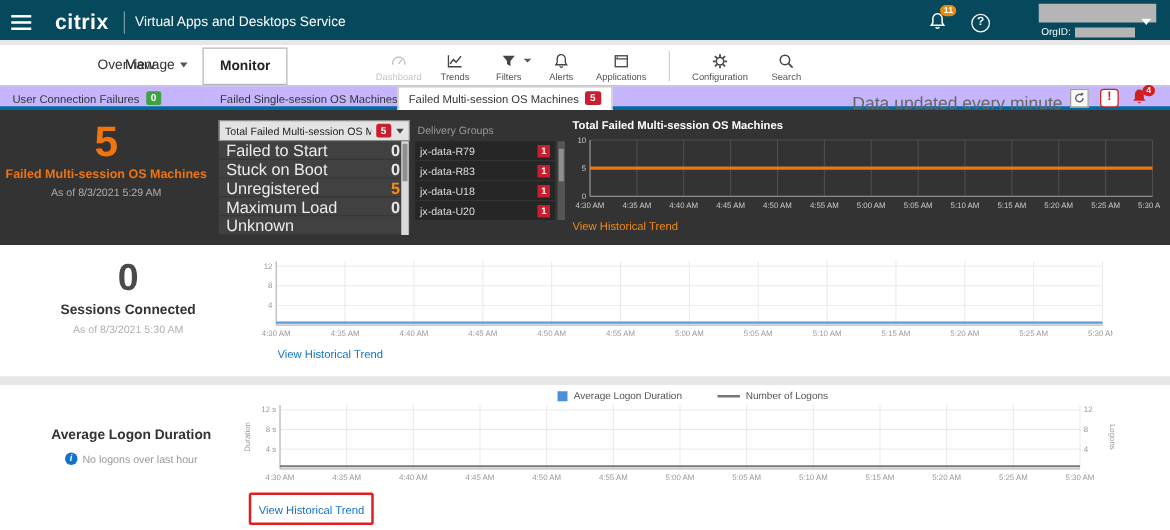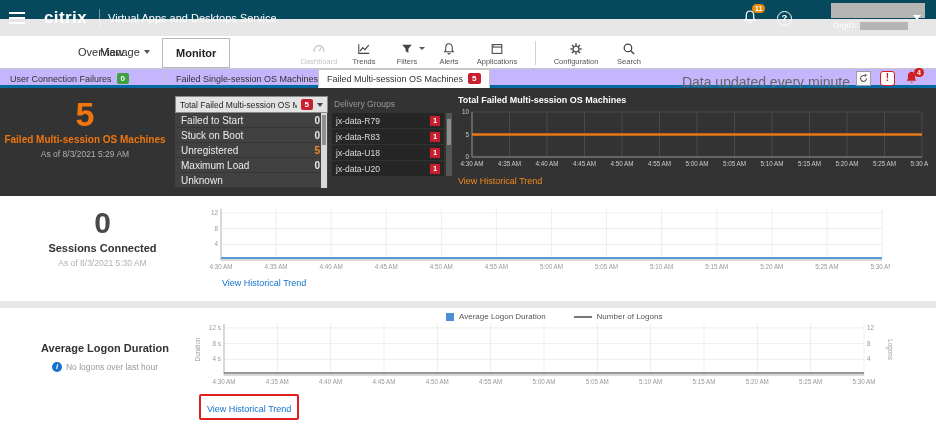--- a/index.html
+++ b/index.html
@@ -1,21 +1,21 @@
 <!DOCTYPE html>
 <html><head>
 <meta charset="utf-8">
 <style>
   * { margin:0; padding:0; box-sizing:border-box; }
   html,body { background:#ffffff; }
   body { font-family:"Liberation Sans", sans-serif; }
   .page { position:relative; width:936px; height:424px; background:#e7e7e7; overflow:hidden; }
 
   
-  .topbar { position:absolute; left:0; top:0; width:936px; height:19px; background:#06485c; }
+  .topbar { position:absolute; left:0; top:0; width:936px; height:32px; background:#06485c; }
   .hamburger { position:absolute; left:0; top:0; width:34px; height:36px; display:flex; flex-direction:column; justify-content:center; align-items:center; gap:3px; cursor:pointer; }
   .hamburger span { width:16px; height:2px; background:#fff; }
   .brand { position:absolute; left:44px; top:8px; color:#fff; font-size:17px; font-weight:bold; letter-spacing:.4px; }
   .topbar-divider { position:absolute; left:99px; top:9px; width:1px; height:18px; background:rgba(255,255,255,.45); }
   .service-title { position:absolute; left:108px; top:12px; color:#fff; font-size:11px; }
   .bell-wrap { position:absolute; left:742px; top:9px; width:22px; height:22px; cursor:pointer; }
   .bell-wrap svg { width:16px; height:16px; color:#fff; }
   .bell-badge { position:absolute; left:10px; top:-5px; background:#e98b0b; color:#fff; font-size:7px; font-weight:bold; padding:1px 3px; border-radius:6px; }
   .help-btn { position:absolute; left:777px; top:11px; width:15px; height:15px; border:1.3px solid #fff; border-radius:50%; color:#fff; font-size:9.5px; line-height:12px; text-align:center; font-weight:bold; cursor:pointer; }
   .redact-lg { position:absolute; left:831px; top:3px; width:94px; height:15px; background:#b5b5b5; }
@@ -65,21 +65,21 @@
   .dark-panel { position:absolute; left:0; top:88px; width:936px; height:108px; background:#333; }
   .summary-dark { position:absolute; left:0; top:0; width:170px; text-align:center; }
   .big-num { font-size:34px; font-weight:bold; line-height:38px; margin-top:7px; }
   .orange { color:#f0750f; }
   .summary-title { font-size:10px; font-weight:bold; margin-top:1px; }
   .as-of { font-size:8.5px; color:#b0b0b0; margin-top:4px; }
   .failure-dropdown { position:absolute; left:175px; top:8px; width:153px; height:17px; background:#e3e3e3; border:1px solid #8a8a8a; display:flex; align-items:center; font-size:8.5px; color:#222; padding:0 4px; gap:4px; cursor:pointer; }
   .dd-text { flex:1; white-space:nowrap; overflow:hidden; }
   .dd-caret { border-top-color:#444; }
   .failure-list { position:absolute; left:175px; top:25px; width:153px; }
-  .failure-row { height:15px; background:#414141; border-bottom:1px solid #363636; display:flex; align-items:center; padding:0 8px 0 6px; font-size:10px; color:#ececec; cursor:pointer; }
+  .failure-row { height:15px; background:#414141; border-bottom:1px solid #363636; display:flex; align-items:center; padding:0 8px 0 6px; font-size:13px; color:#ececec; cursor:pointer; }
   .f-label { flex:1; }
   .f-count { font-weight:bold; }
   .list-scrollbar { position:absolute; left:321px; top:25px; width:6px; height:75px; background:#d9d9d9; }
   .list-thumb { position:absolute; left:1px; top:2px; width:4px; height:30px; background:#8f8f8f; }
   .dg-header { position:absolute; left:334px; top:11px; font-size:8.5px; color:#999; }
   .dg-list { position:absolute; left:332px; top:25px; width:112px; }
   .dg-row { height:15px; background:#262626; margin-bottom:1px; display:flex; align-items:center; padding:0 4px; font-size:8.5px; color:#ddd; cursor:pointer; }
   .dg-name { flex:1; }
   .dg-badge { background:#c81e2e; color:#fff; font-size:7.5px; font-weight:bold; width:10px; height:10px; line-height:10px; text-align:center; }
   .dg-scrollbar { position:absolute; left:446px; top:25px; width:6px; height:63px; background:#555; }

